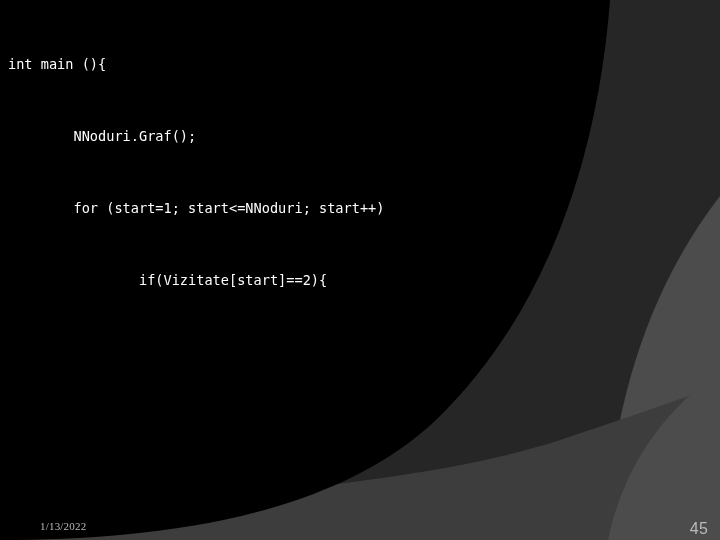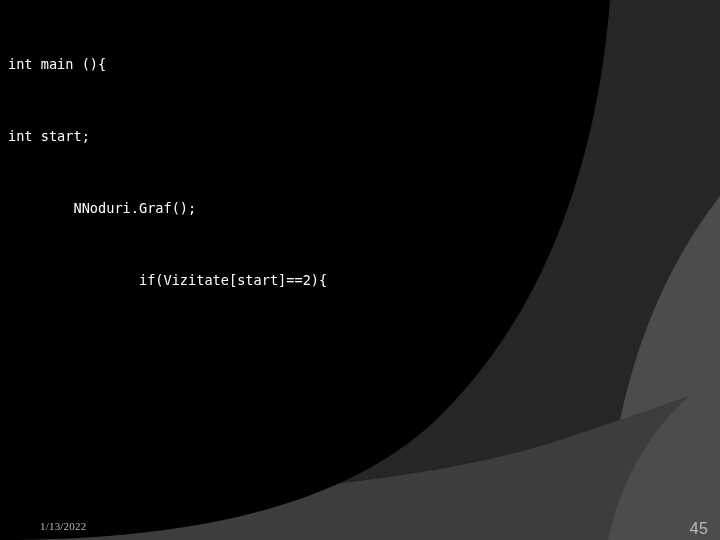--- a/index.html
+++ b/index.html
@@ -88,22 +88,22 @@
       <path d="M 0 512 C 180 500 420 486 560 440 C 620 420 680 400 720 384 L 720 540 L 0 540 Z" fill="#3d3d3d"></path>
 
       <path d="M 720 372 C 660 412 622 472 608 540 L 720 540 Z" fill="#4c4c4c"></path>
 
       <path d="M 610 0 C 600 130 560 300 436 420 C 330 520 150 540 0 540 L 0 0 Z" fill="#000000"></path>
     </g>
   </svg>
 
   <div id="code-block">
     <div class="code-line">int main (){</div>
-    <div class="code-line">int start;</div>
     <div class="code-line">        NNoduri.Graf();</div>
+    <div class="code-line">        for (start=1; start&lt;=NNoduri; start++)</div>
     <div class="code-line">                if(Vizitate[start]==2){</div>
     
     
     
     
     
     
   </div>
 
   <div id="footer">

